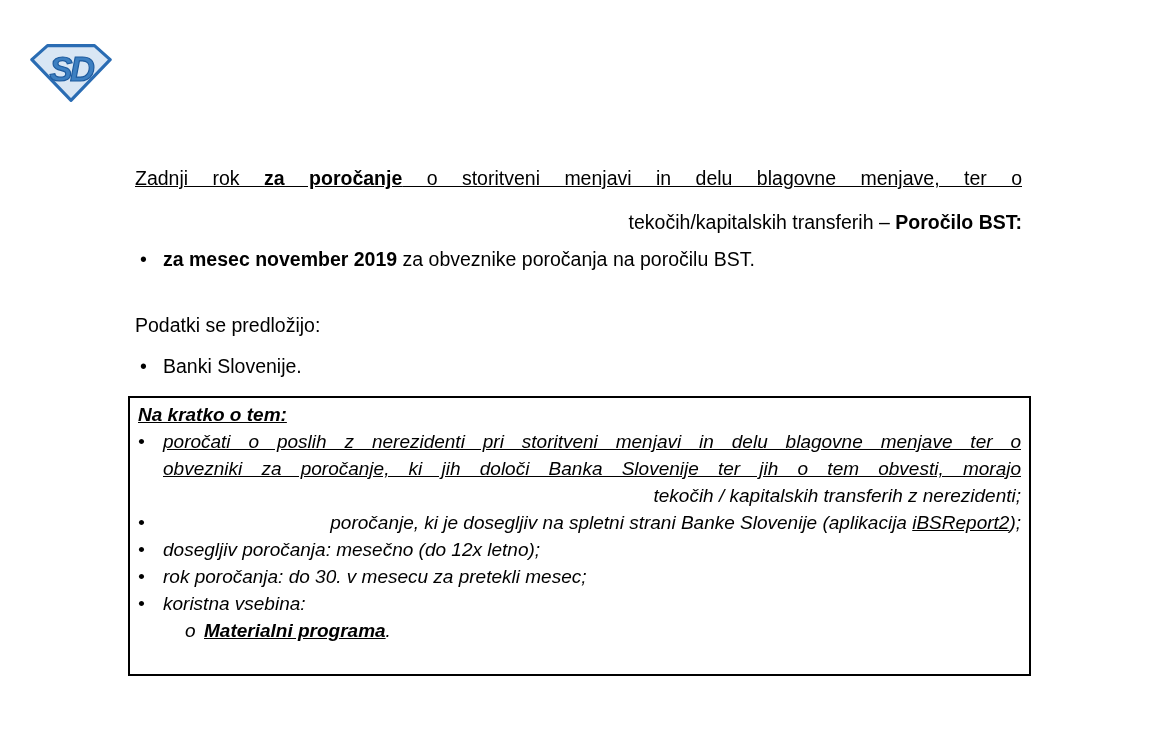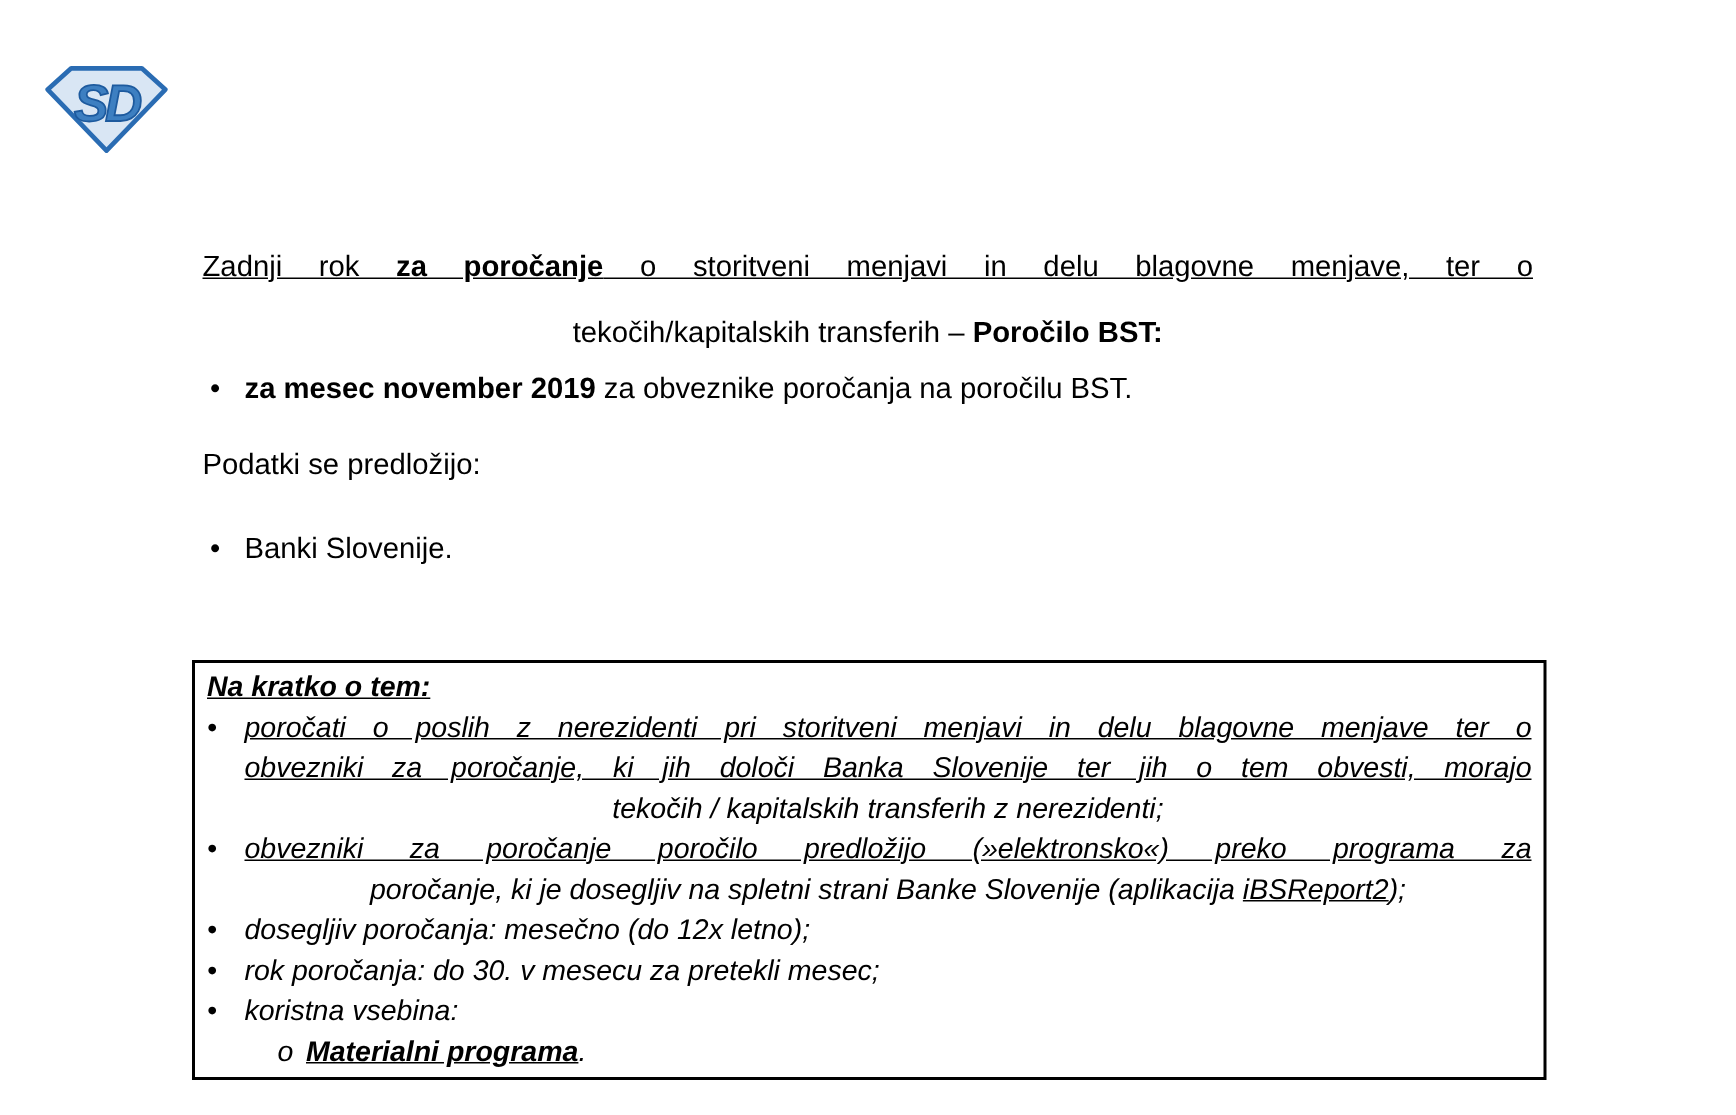--- a/index.html
+++ b/index.html
@@ -22,42 +22,42 @@
     font-size:44px; letter-spacing:-3px;
     fill:#3d7fc1; stroke:#1d5a9e; stroke-width:1.5px;
   }
 
   
   .para1 {
     position:absolute; left:135px; top:156px; width:887px;
     font-size:19.5px; line-height:44px;
   }
   .jline { text-align:justify; text-align-last:justify;text-decoration:underline; }
-  .nline { text-align:center; }
+  .nline { text-align:right; }
 
   .bullet-row { display:flex; align-items:flex-start; }
   .marker { flex:0 0 23px; width:23px; }
   .btext { flex:1 1 auto; min-width:0; }
 
   .bullet-november {
     position:absolute; left:140px; top:246px; width:882px;
     font-size:19.5px; line-height:27px;
   }
   .para2 {
-    position:absolute; left:135px; top:297px; width:887px;
+    position:absolute; left:135px; top:312px; width:887px;
     font-size:19.5px; line-height:27px;
   }
   .bullet-bank {
     position:absolute; left:140px; top:353px; width:882px;
     font-size:19.5px; line-height:27px;
   }
 
   
   .infobox {
-    position:absolute; left:128px; top:440px; width:903px; height:280px;
+    position:absolute; left:128px; top:396px; width:903px; height:280px;
     border:2px solid #000000; box-sizing:border-box;
     padding:3px 8px 0 8px;
     font-size:19px; font-style:italic; line-height:27px;
   }
   .infobox .title {
     font-weight:bold; text-decoration:underline;
   }
   .infobox .marker { flex:0 0 25px; width:25px; }
   .sub-bullet { padding-left:47px; }
   .sub-bullet .marker { flex:0 0 19px; width:19px; }
@@ -103,21 +103,20 @@
       <span class="btext">
         <div class="jline">poročati o poslih z nerezidenti pri storitveni menjavi in delu blagovne menjave ter o</div>
         <div class="jline">obvezniki za poročanje, ki jih določi Banka Slovenije ter jih o tem obvesti, morajo</div>
         <div class="nline">tekočih / kapitalskih transferih z nerezidenti;</div>
       </span>
     </div>
 
     <div class="bullet-row">
       <span class="marker">•</span>
       <span class="btext">
-        <div class="jline">obvezniki za poročanje poročilo predložijo (»elektronsko«) preko programa za</div>
         <div class="nline"><span>poročanje, ki je dosegljiv na spletni strani Banke Slovenije (aplikacija </span><a class="doclink" href="#">iBSReport2</a><span>);</span></div>
       </span>
     </div>
 
     <div class="bullet-row">
       <span class="marker">•</span>
       <span class="btext">dosegljiv poročanja: mesečno (do 12x letno);</span>
     </div>
 
     <div class="bullet-row">

